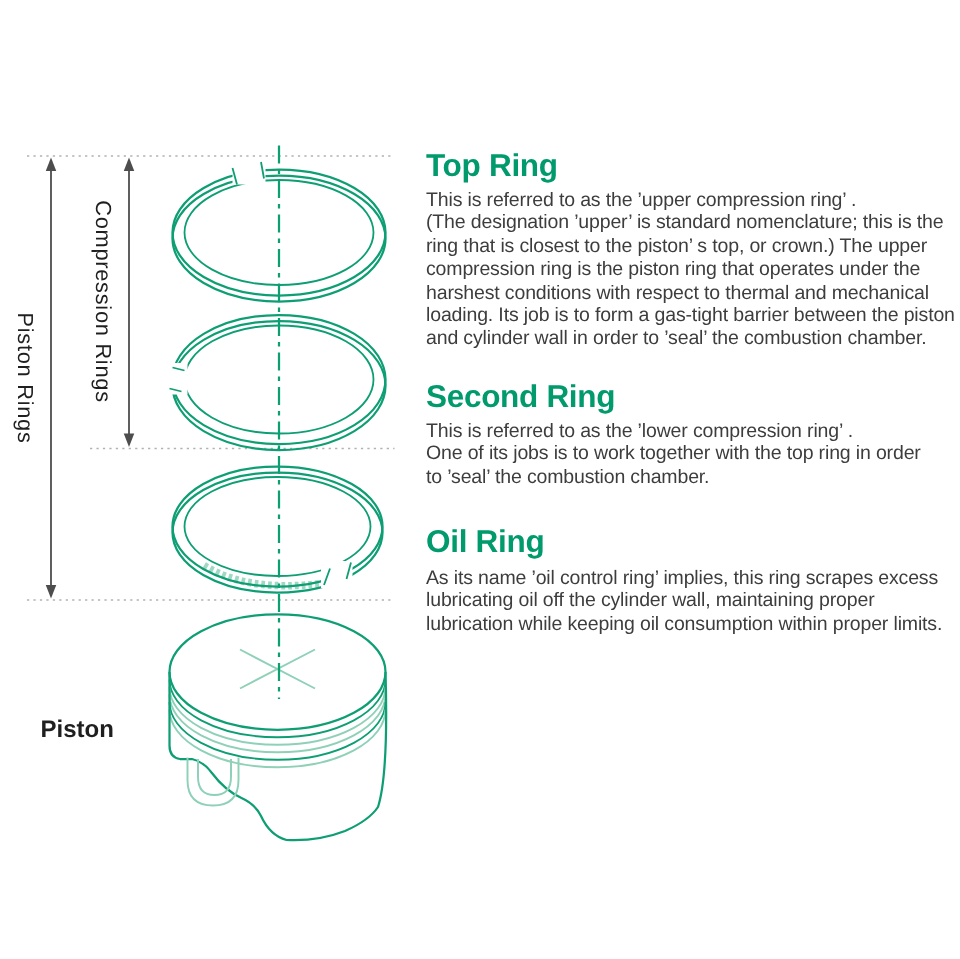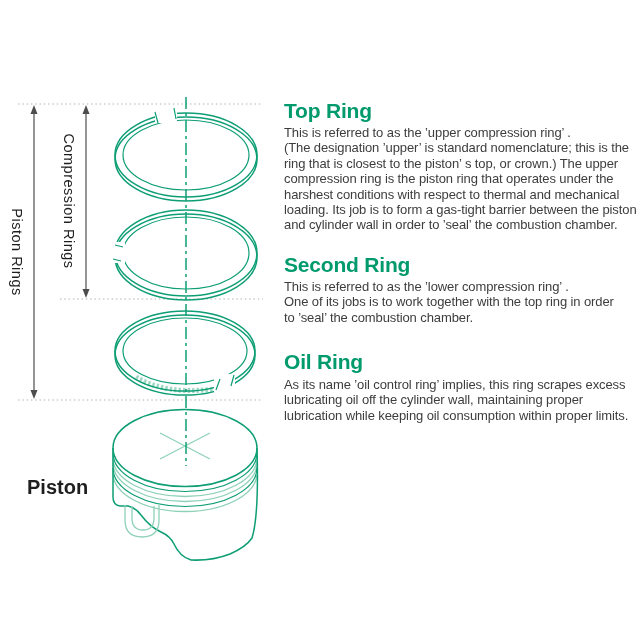--- a/index.html
+++ b/index.html
@@ -25,21 +25,21 @@
     line-height:24px;letter-spacing:-0.2px;
   }
   .section-body{
     margin:0;color:var(--body-text);font-size:13px;line-height:15.4px;
     white-space:pre-line;letter-spacing:-0.1px;
   }
   #sec-top{top:99px;} #sec-top .section-body{margin-top:2px;}
   #sec-second{top:253px;} #sec-second .section-body{margin-top:2px;}
   #sec-oil{top:350px;} #sec-oil .section-body{margin-top:3px;}
   #piston-label{
-    position:absolute;left:27px;top:477px;font-size:20px;font-weight:600;
+    position:absolute;left:27px;top:477px;font-size:16px;font-weight:600;
     color:#1f1f1f;line-height:20px;
   }
   #watermark{
     position:absolute;left:245px;top:313px;font-size:17px;font-weight:bold;
     font-style:italic;font-family:"Liberation Serif","DejaVu Serif",serif;
     color:rgba(185,185,185,0.55);letter-spacing:1px;white-space:nowrap;
     text-shadow:1px 1px 0 rgba(255,255,255,0.95), -0.5px -0.5px 0 rgba(150,150,150,0.3);
   }
 </style>
 </head>

